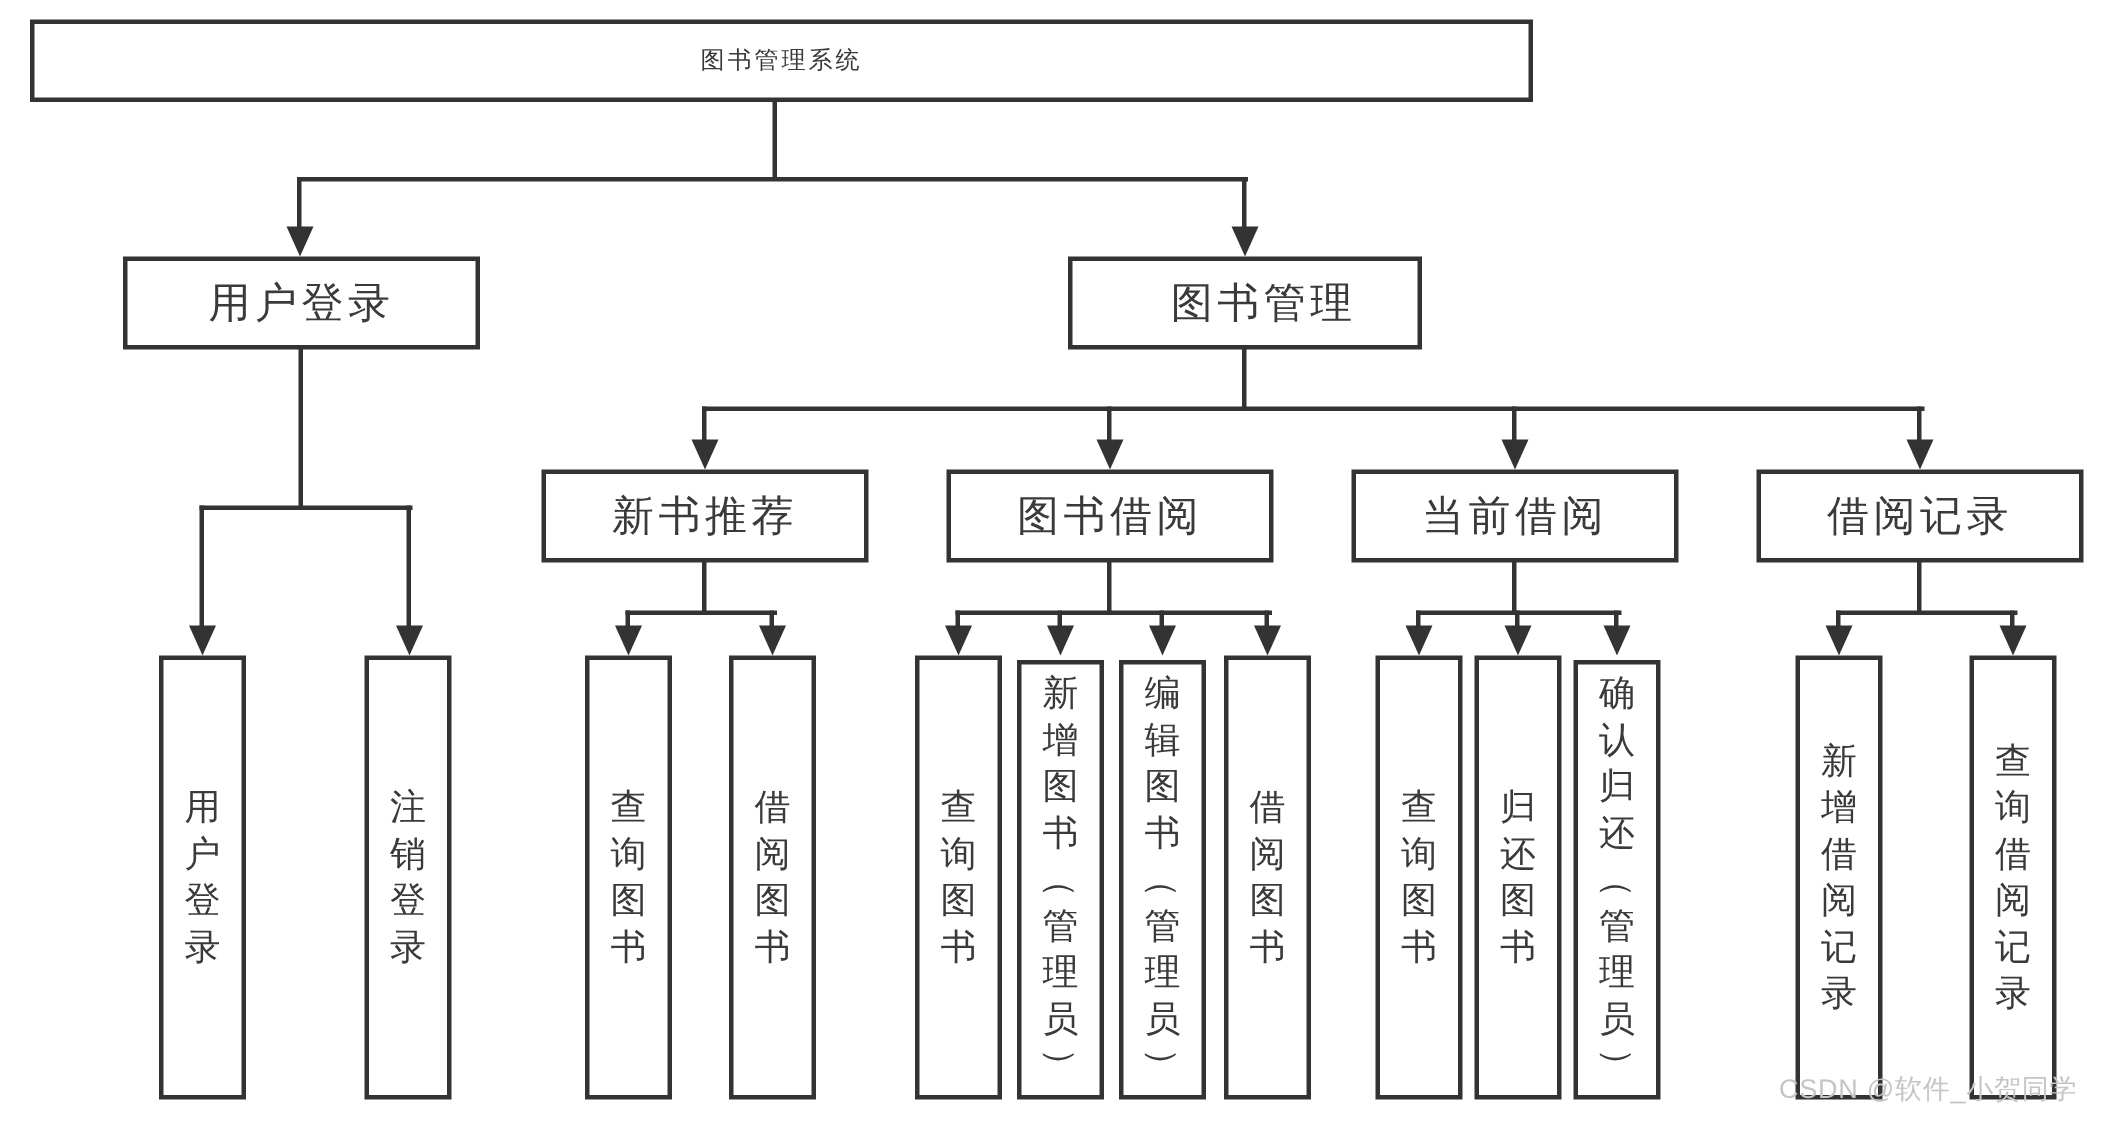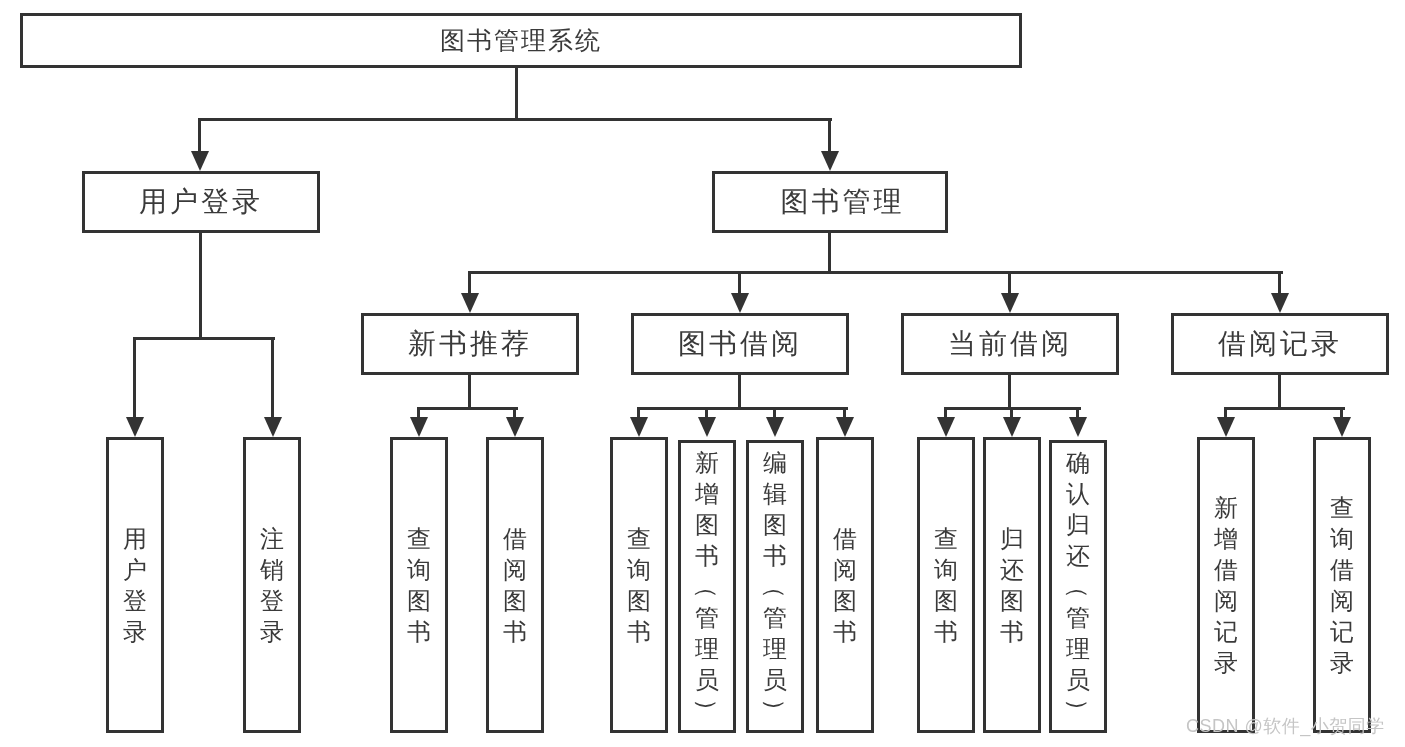--- a/index.html
+++ b/index.html
@@ -17,21 +17,21 @@
     border: 3px solid #333333;
     background: #ffffff;
     display: flex;
     align-items: center;
     justify-content: center;
     color: #3a3a3a;
     font-size: 28px;
     letter-spacing: 3px;
     white-space: nowrap;
   }
-  .node.title { font-size: 25px; letter-spacing: 2px; }
+  .node.title { font-size: 16px; letter-spacing: 2px; }
   .vnode {
     position: absolute;
     box-sizing: border-box;
     border: 3px solid #333333;
     background: #ffffff;
     display: flex;
     flex-direction: column;
     align-items: center;
     justify-content: center;
     color: #3a3a3a;

